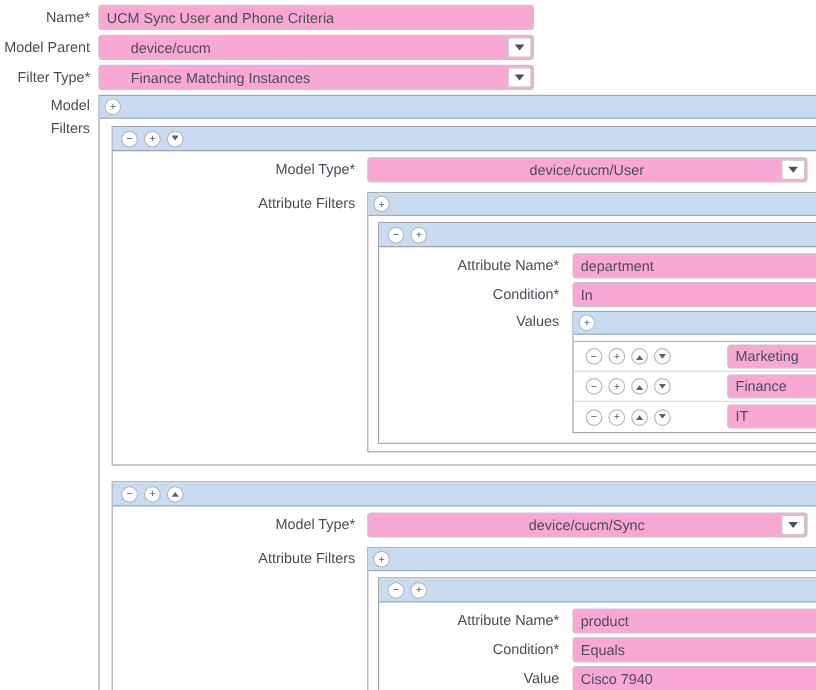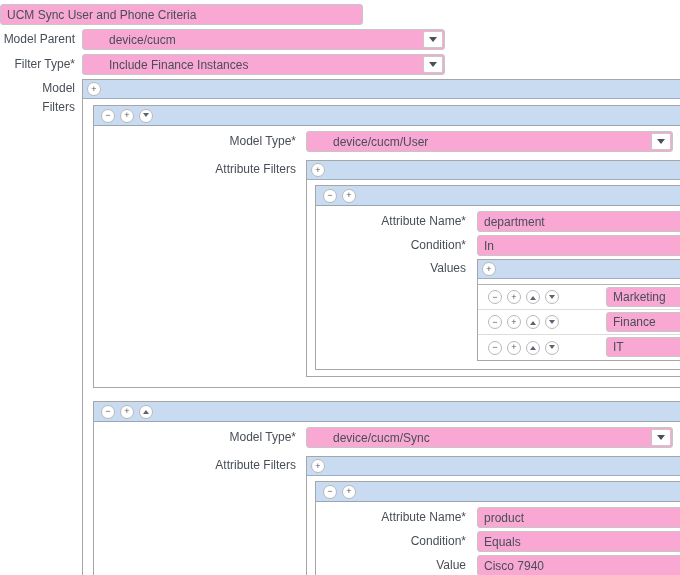--- a/index.html
+++ b/index.html
@@ -33,21 +33,21 @@
 
   
   .mf-container { flex:none; width:640px; padding-bottom:12px; }
   .mf-container > .panel { margin:6px 0 0 10px; }
   .mf-container > .panel + .panel { margin-top:13px; }
 
   
   .prow { display:flex; align-items:flex-start; margin-bottom:8px; }
   .prow:last-child { margin-bottom:0; }
   .plabel { flex:none; width:202px; margin-right:10px; text-align:right; line-height:21px; }
-  .w-model { width:367px; }
+  .w-model { width:367px;text-align:center; }
 
   .attr-container { flex:none; width:400px; padding-bottom:6px; }
   .attr-container > .panel { margin:5px 0 0 8px; }
   .inner-body { padding:5px 0 8px; }
 
   .irow { display:flex; align-items:flex-start; margin-bottom:3px; }
   .irow:last-child { margin-bottom:0; }
   .ilabel { flex:none; width:150px; margin-right:11px; text-align:right; line-height:21px; }
   .w-inner { width:320px; flex:none; }
 
@@ -56,37 +56,38 @@
   .value-row { position:relative; height:25px; border-bottom:1px solid #dcdcdc; display:flex; align-items:center; gap:5px; padding-left:10px; }
   .value-row:last-child { border-bottom:none; }
   .value-input { position:absolute; left:128px; top:2px; width:200px; height:20px; }
 </style>
 </head>
 <body>
 
 <div class="form">
 
   <div class="frow">
+    <div class="flabel">Name*</div>
     <input class="text-input w-top" type="text" value="UCM Sync User and Phone Criteria" style="">
   </div>
 
   <div class="frow">
     <div class="flabel">Model Parent</div>
     <div class="combo w-top">
       <div class="combo-text">device/cucm</div>
       <div class="combo-btn">
           <div class="tri-dd"></div>
         </div>
     </div>
   </div>
 
   <div class="frow">
     <div class="flabel">Filter Type*</div>
     <div class="combo w-top">
-      <div class="combo-text">Include Finance Instances</div>
+      <div class="combo-text">Finance Matching Instances</div>
       <div class="combo-btn">
           <div class="tri-dd"></div>
         </div>
     </div>
   </div>
 
   <div class="frow">
     <div class="flabel" style="line-height:19px;padding-left:12px;">Model Filters</div>
 
     <div class="sub-container mf-container">

